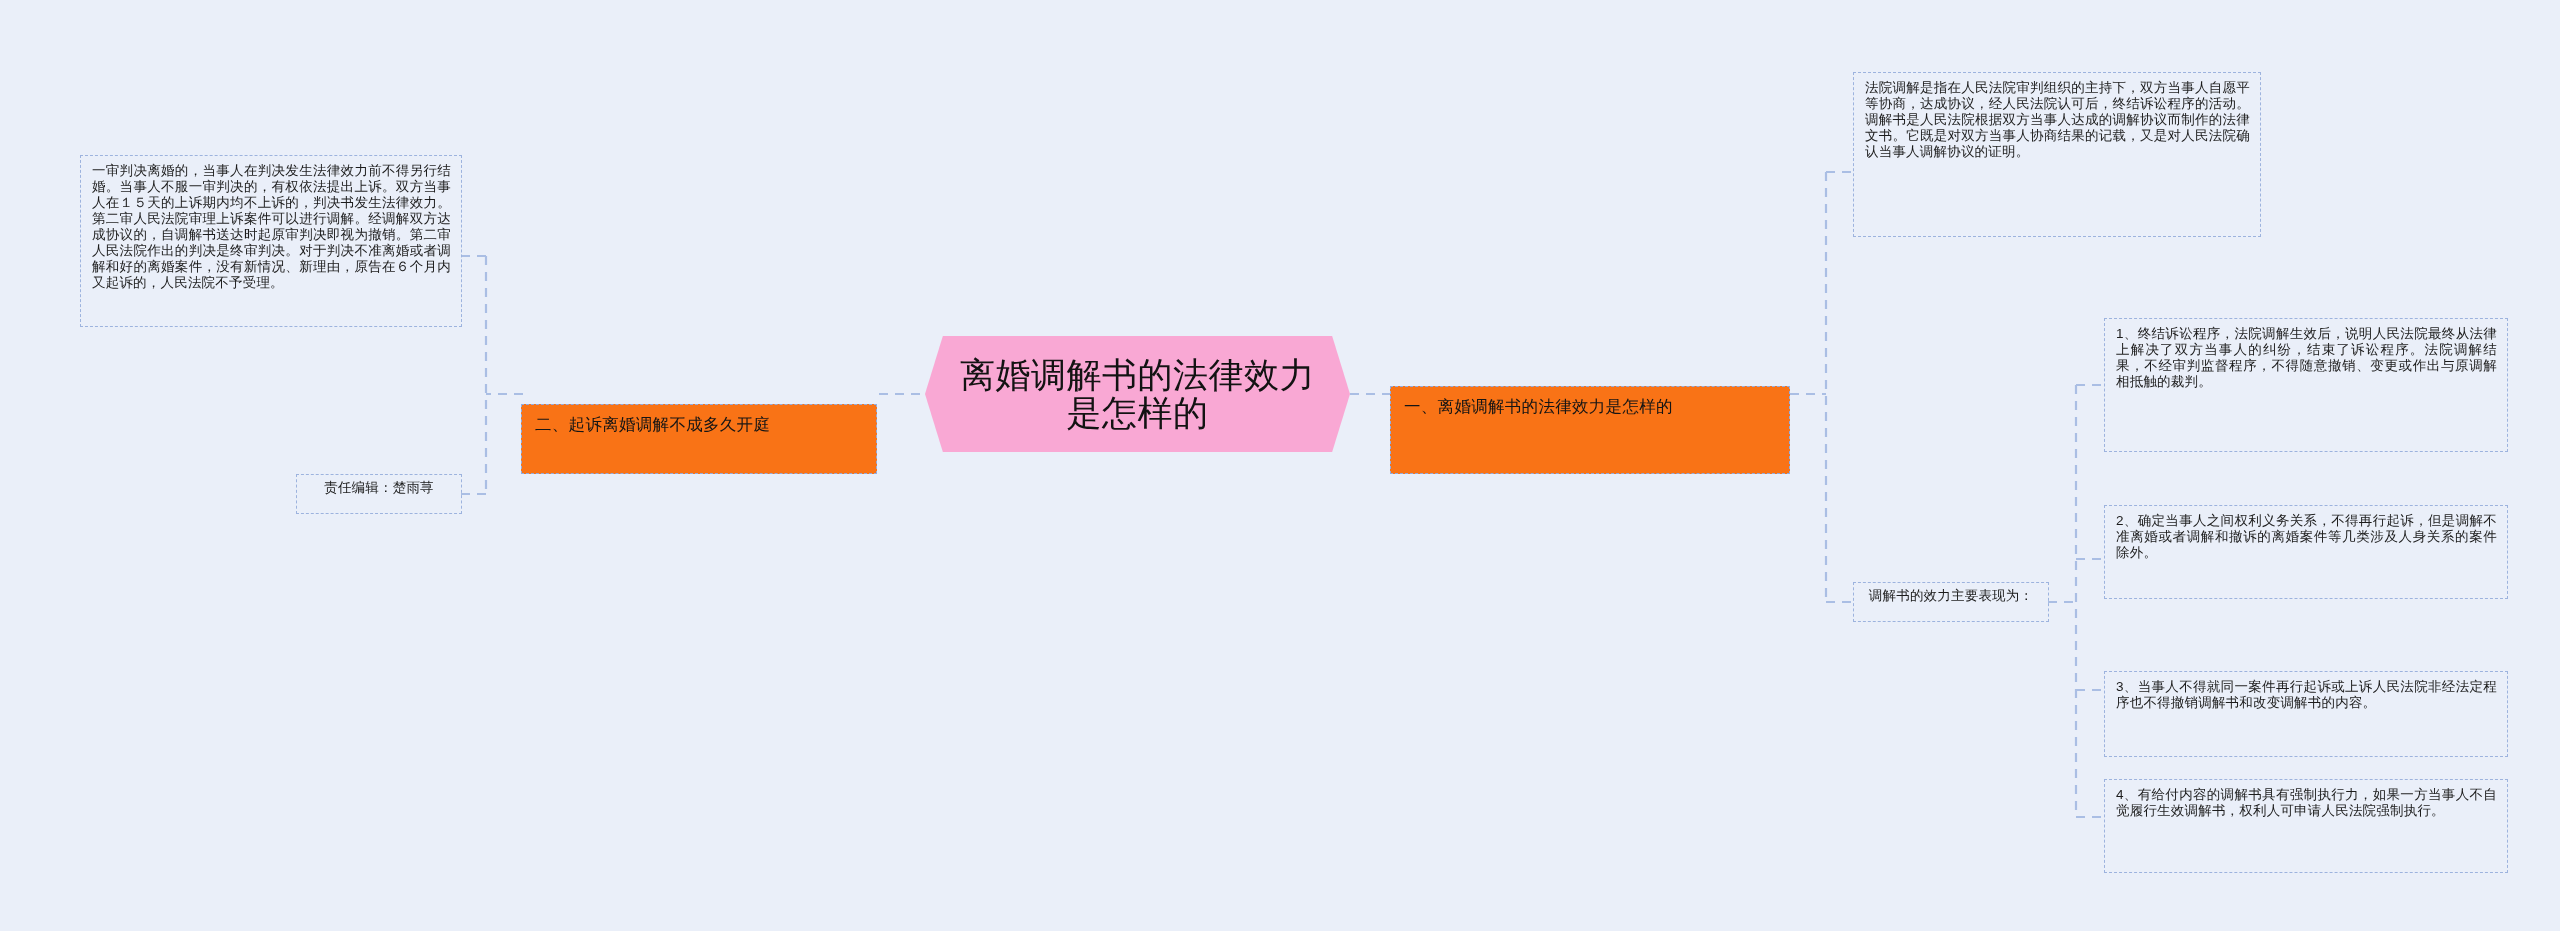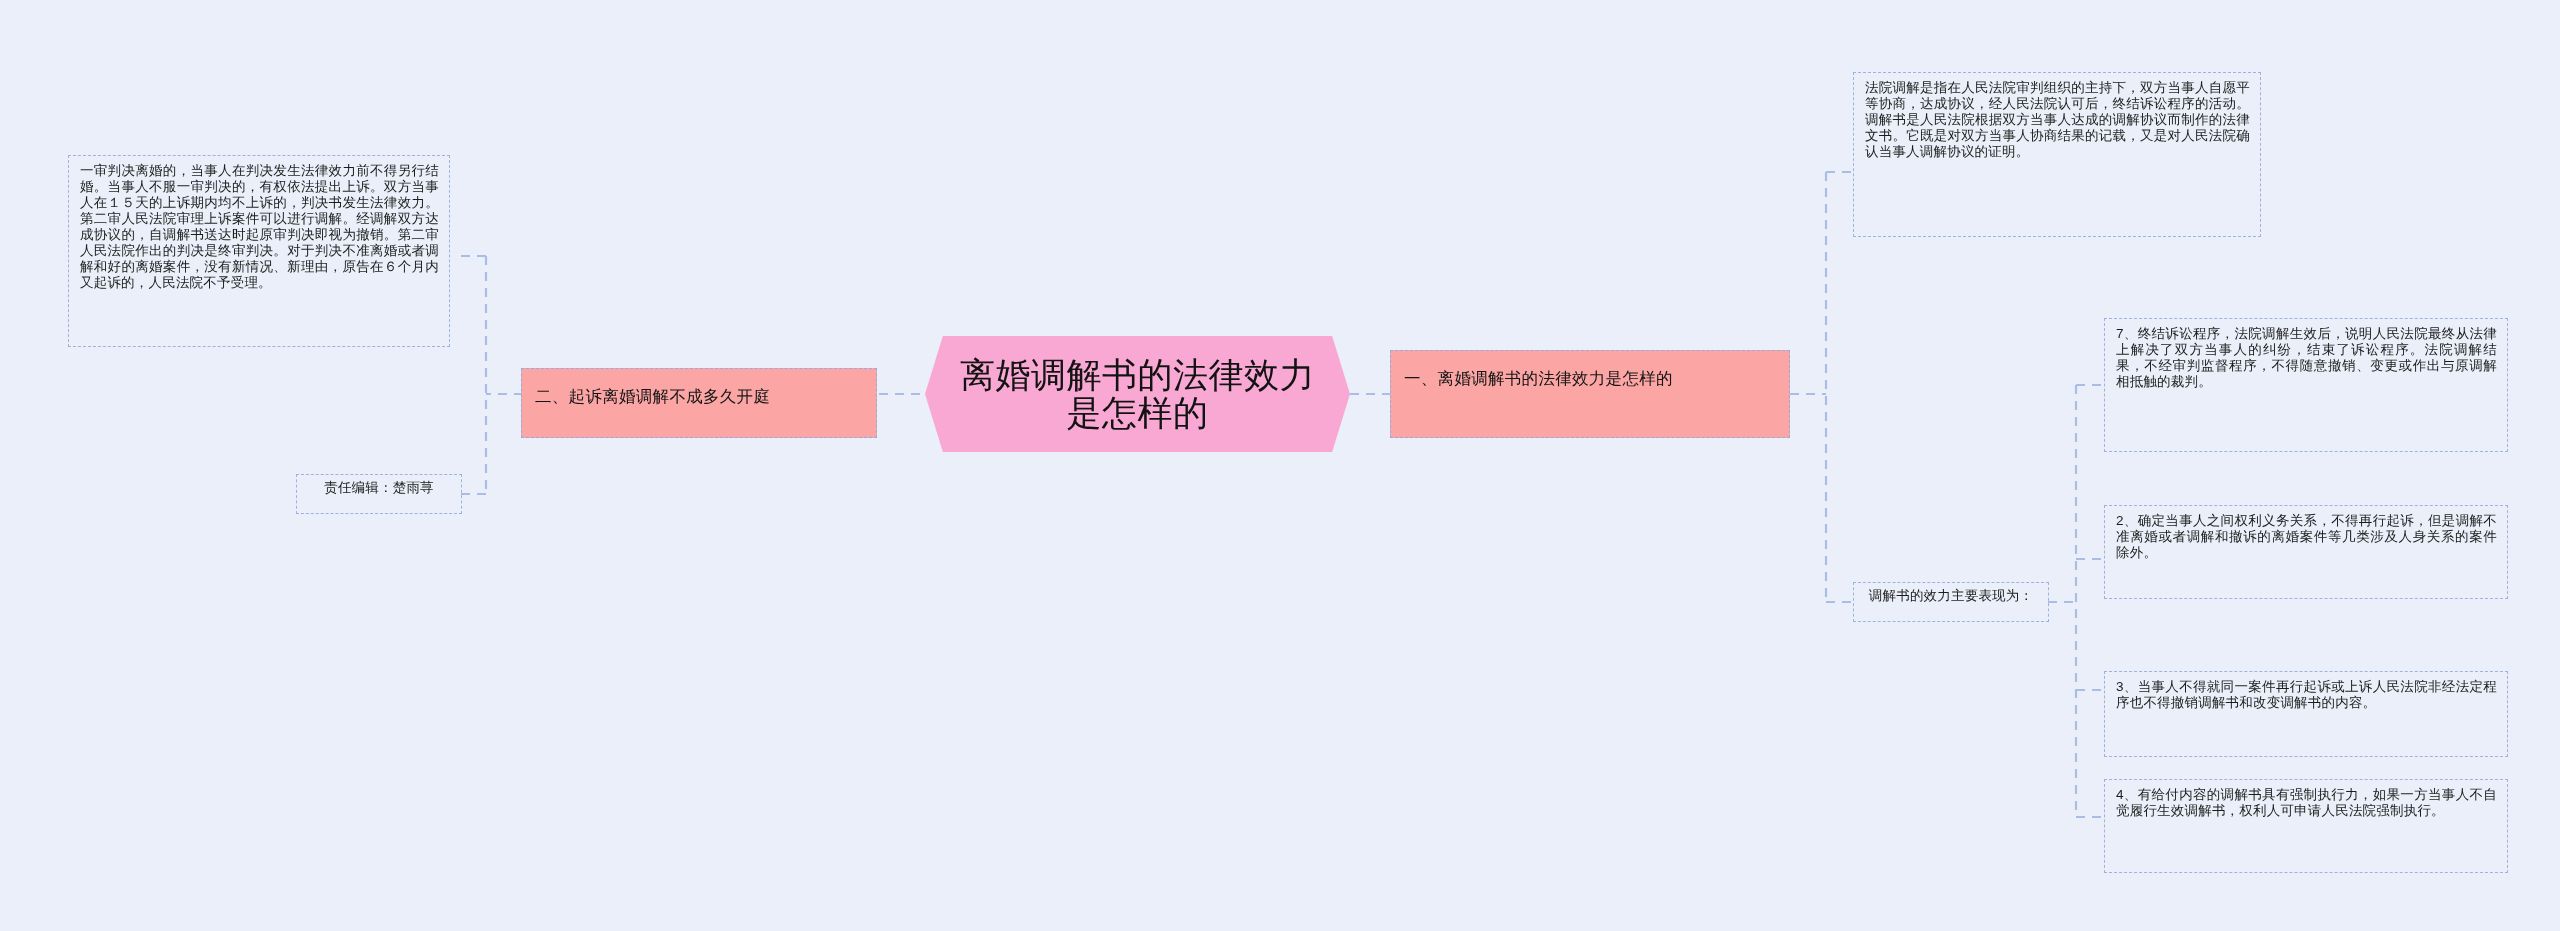--- a/index.html
+++ b/index.html
@@ -41,26 +41,27 @@
     letter-spacing: 0.2px;
   }
   .leafbox.compact {
     white-space: nowrap;
     text-align: center;
     padding: 5px 11px 5px 11px;
   }
   
   .branch {
     border: 1px dashed #93acdf;
-    background: #fca5a5;
+    background: #f97316;
     color: #151515;
     font-size: 16.5px;
     line-height: 26px;
-    padding: 14px 12px 7px 13px;
+    padding: 6px 12px 7px 13px;
     letter-spacing: 0.3px;
+    margin-top: 36px;
   }
   
   .root {
     position: absolute;
     background: #f9a8d4;
     color: #131313;
     font-size: 35px;
     line-height: 38px;
     text-align: center;
     display: flex;
@@ -113,42 +114,42 @@
   </svg>
 
   <div class="root" style="left:925px; top:336px; width:425px; height:116px;">
     <span>离婚调解书的法律效力是怎样的</span>
   </div>
 
   <div class="node branch" style="left:521px; top:368px; width:356px; height:70px;">
     <span>二、起诉离婚调解不成多久开庭</span>
   </div>
 
-  <div class="node leafbox" style="left:68px; top:155px; width:382px; height:192px;">
+  <div class="node leafbox" style="left:80px; top:155px; width:382px; height:172px;">
     <span>一审判决离婚的，当事人在判决发生法律效力前不得另行结婚。当事人不服一审判决的，有权依法提出上诉。双方当事人在１５天的上诉期内均不上诉的，判决书发生法律效力。第二审人民法院审理上诉案件可以进行调解。经调解双方达成协议的，自调解书送达时起原审判决即视为撤销。第二审人民法院作出的判决是终审判决。对于判决不准离婚或者调解和好的离婚案件，没有新情况、新理由，原告在６个月内又起诉的，人民法院不予受理。</span>
   </div>
 
   <div class="node leafbox compact" style="left:296px; top:474px; width:166px; height:40px;">
     <span>责任编辑：楚雨荨</span>
   </div>
 
   <div class="node branch" style="left:1390px; top:350px; width:400px; height:88px; display:flex; align-items:flex-start;">
     <span>一、离婚调解书的法律效力是怎样的</span>
   </div>
 
   <div class="node leafbox" style="left:1853px; top:72px; width:408px; height:165px;">
     <span>法院调解是指在人民法院审判组织的主持下，双方当事人自愿平等协商，达成协议，经人民法院认可后，终结诉讼程序的活动。调解书是人民法院根据双方当事人达成的调解协议而制作的法律文书。它既是对双方当事人协商结果的记载，又是对人民法院确认当事人调解协议的证明。</span>
   </div>
 
   <div class="node leafbox compact" style="left:1853px; top:582px; width:196px; height:40px;">
     <span>调解书的效力主要表现为：</span>
   </div>
 
   <div class="node leafbox" style="left:2104px; top:318px; width:404px; height:134px;">
-    <span>7、终结诉讼程序，法院调解生效后，说明人民法院最终从法律上解决了双方当事人的纠纷，结束了诉讼程序。法院调解结果，不经审判监督程序，不得随意撤销、变更或作出与原调解相抵触的裁判。</span>
+    <span>1、终结诉讼程序，法院调解生效后，说明人民法院最终从法律上解决了双方当事人的纠纷，结束了诉讼程序。法院调解结果，不经审判监督程序，不得随意撤销、变更或作出与原调解相抵触的裁判。</span>
   </div>
 
   <div class="node leafbox" style="left:2104px; top:505px; width:404px; height:94px;">
     <span>2、确定当事人之间权利义务关系，不得再行起诉，但是调解不准离婚或者调解和撤诉的离婚案件等几类涉及人身关系的案件除外。</span>
   </div>
 
   <div class="node leafbox" style="left:2104px; top:671px; width:404px; height:86px;">
     <span>3、当事人不得就同一案件再行起诉或上诉人民法院非经法定程序也不得撤销调解书和改变调解书的内容。</span>
   </div>
 

